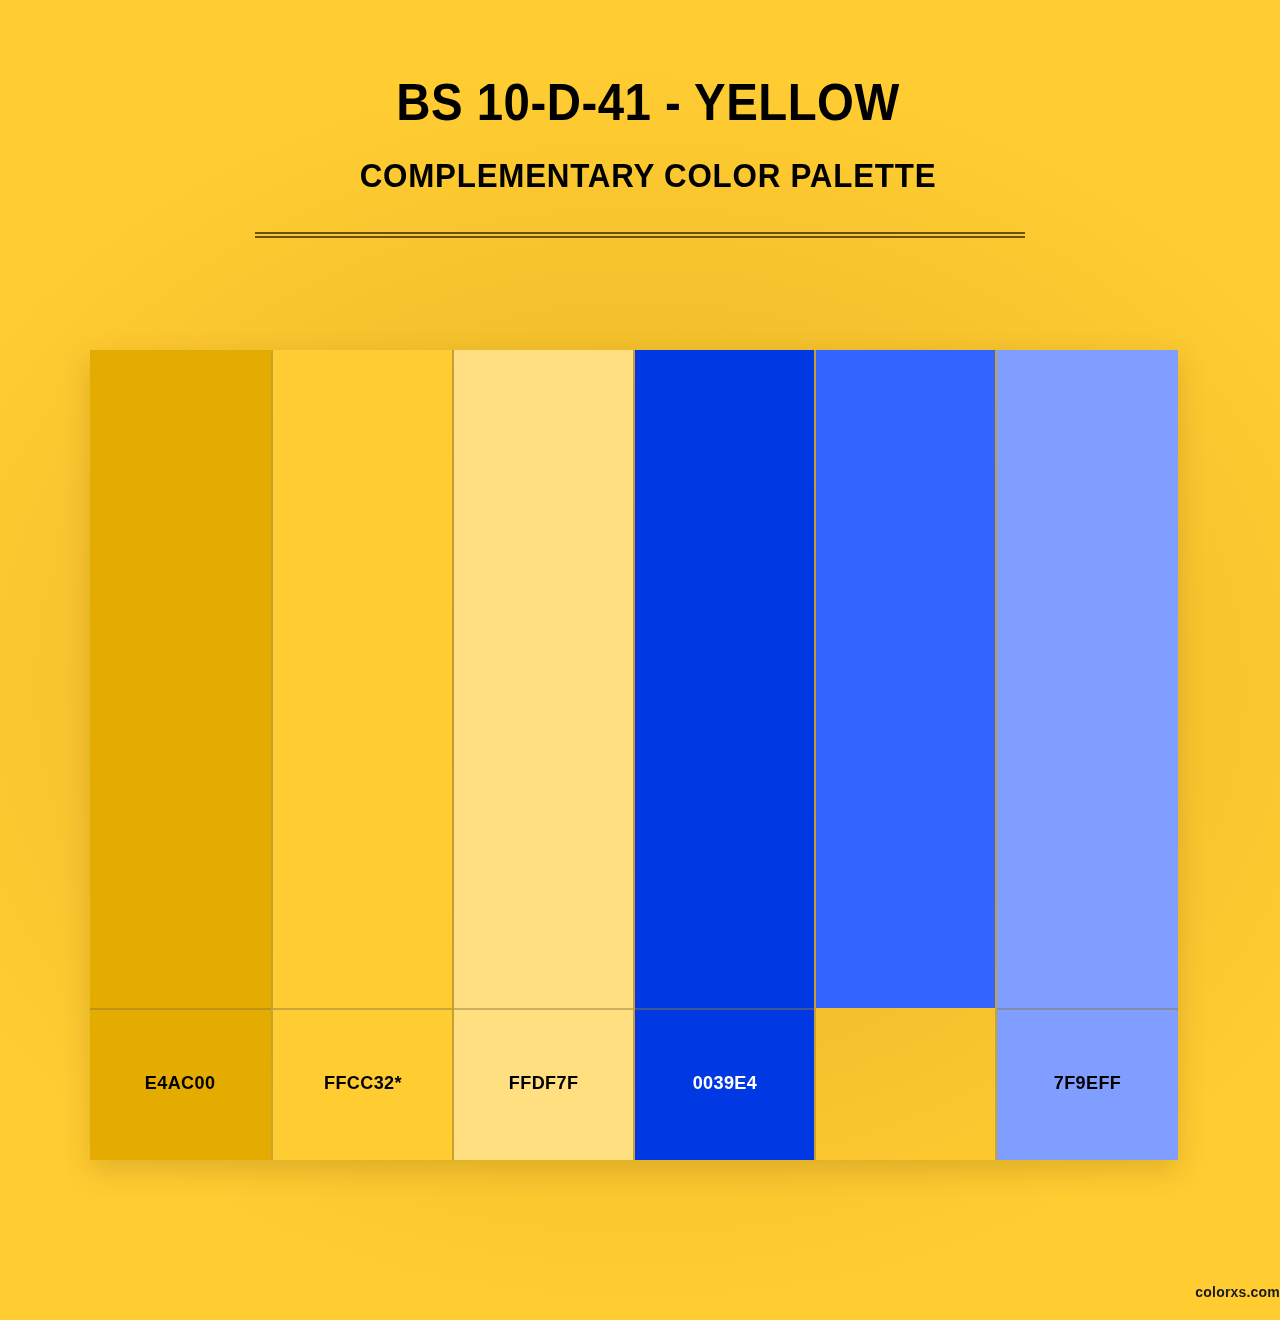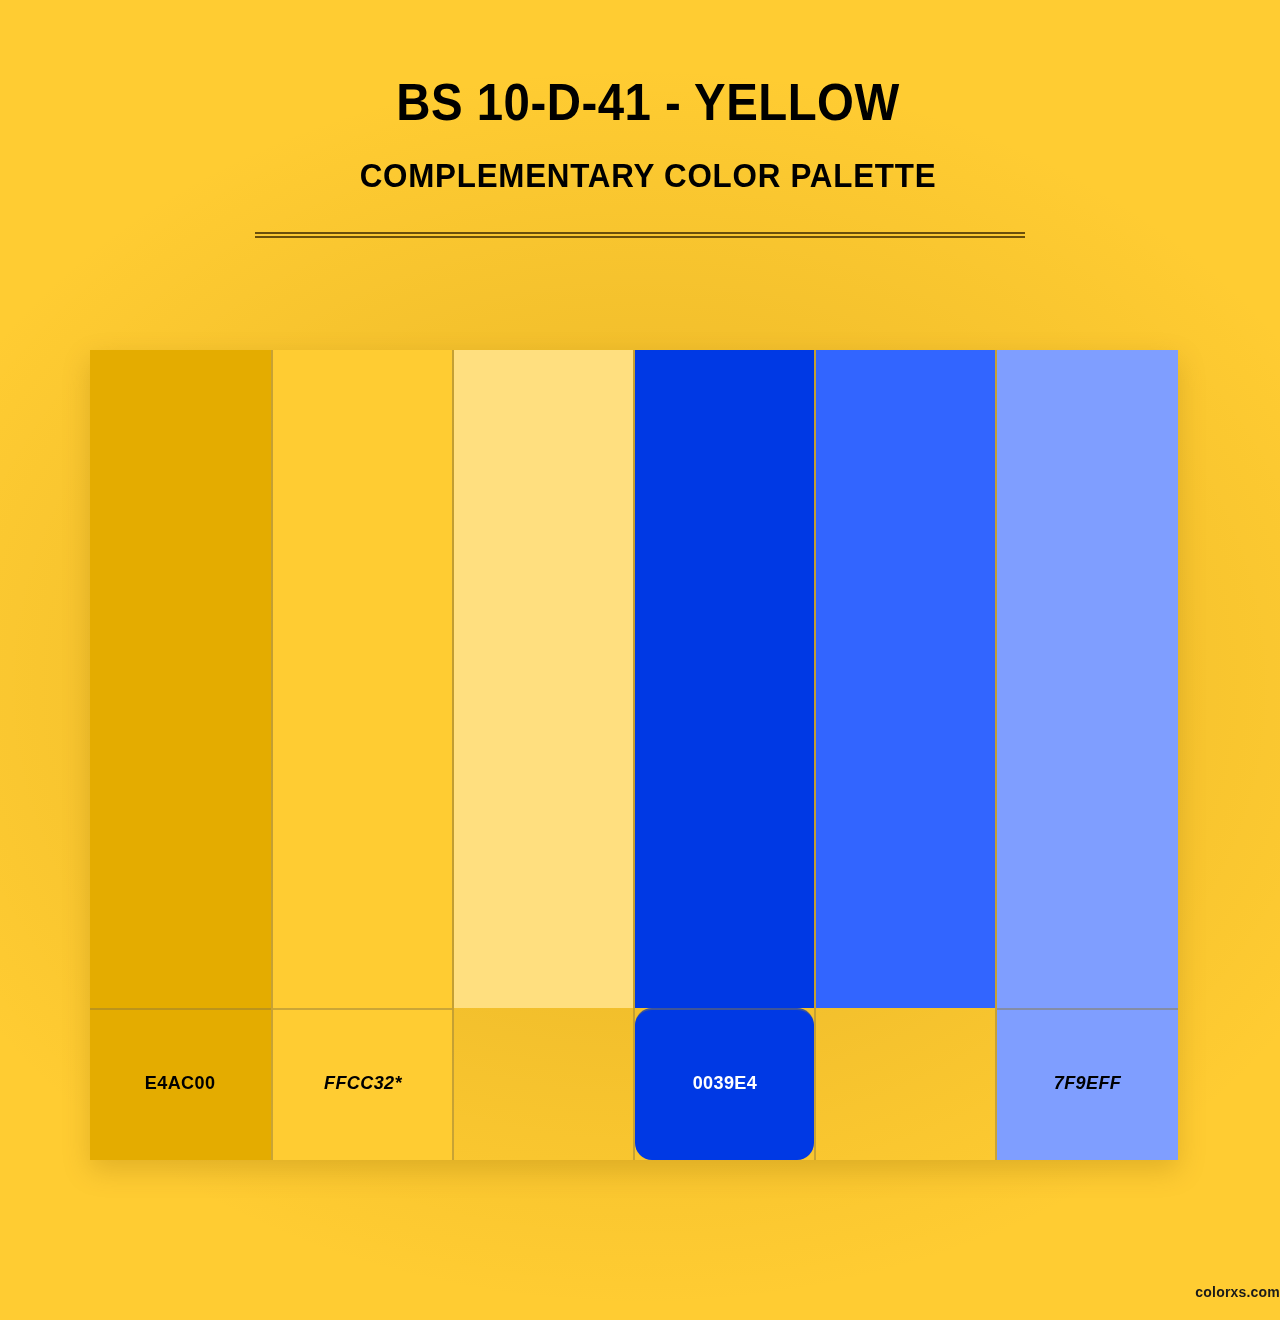--- a/index.html
+++ b/index.html
@@ -147,41 +147,44 @@
 
   <div id="divider"></div>
 
   <div id="palette">
       <div class="swatch" style="width: 181px;">
         <div class="swatch-body" style="background-color: rgb(228, 172, 0);"></div>
         <div class="swatch-label-strip" style="background-color: rgb(228, 172, 0);">
           <span class="swatch-label" style="color: rgb(0, 0, 0);">E4AC00</span>
         </div>
       </div>
-      <div class="swatch" style="width: 181px; font-style: italic;">
+      <div class="swatch" style="width: 181px;">
         <div class="swatch-body" style="background-color: rgb(255, 204, 50);"></div>
         <div class="swatch-label-strip" style="background-color: rgb(255, 204, 50);">
           <span class="swatch-label" style="color: rgb(0, 0, 0);">FFCC32*</span>
         </div>
       </div>
       <div class="swatch" style="width: 181px;">
         <div class="swatch-body" style="background-color: rgb(255, 223, 127);"></div>
+        <div class="swatch-label-strip" style="background-color: rgb(255, 223, 127);">
+          <span class="swatch-label" style="color: rgb(0, 0, 0);">FFDF7F</span>
+        </div>
       </div>
       <div class="swatch" style="width: 181px;">
         <div class="swatch-body" style="background-color: rgb(0, 57, 228);"></div>
-        <div class="swatch-label-strip" style="background-color: rgb(0, 57, 228); border-radius: 17px;">
+        <div class="swatch-label-strip" style="background-color: rgb(0, 57, 228);">
           <span class="swatch-label" style="color: rgb(255, 255, 255);">0039E4</span>
         </div>
       </div>
       <div class="swatch" style="width: 181px;">
         <div class="swatch-body" style="background-color: rgb(50, 101, 255);"></div>
       </div>
       <div class="swatch" style="width: 183px;">
         <div class="swatch-body" style="background-color: rgb(127, 158, 255);"></div>
-        <div class="swatch-label-strip" style="background-color: rgb(127, 158, 255); font-style: italic;">
+        <div class="swatch-label-strip" style="background-color: rgb(127, 158, 255);">
           <span class="swatch-label" style="color: rgb(0, 0, 0);">7F9EFF</span>
         </div>
       </div>
     </div>
 
   <div id="footer">
     <span id="footer-text">colorxs.com</span>
   </div>
 
 </div>

